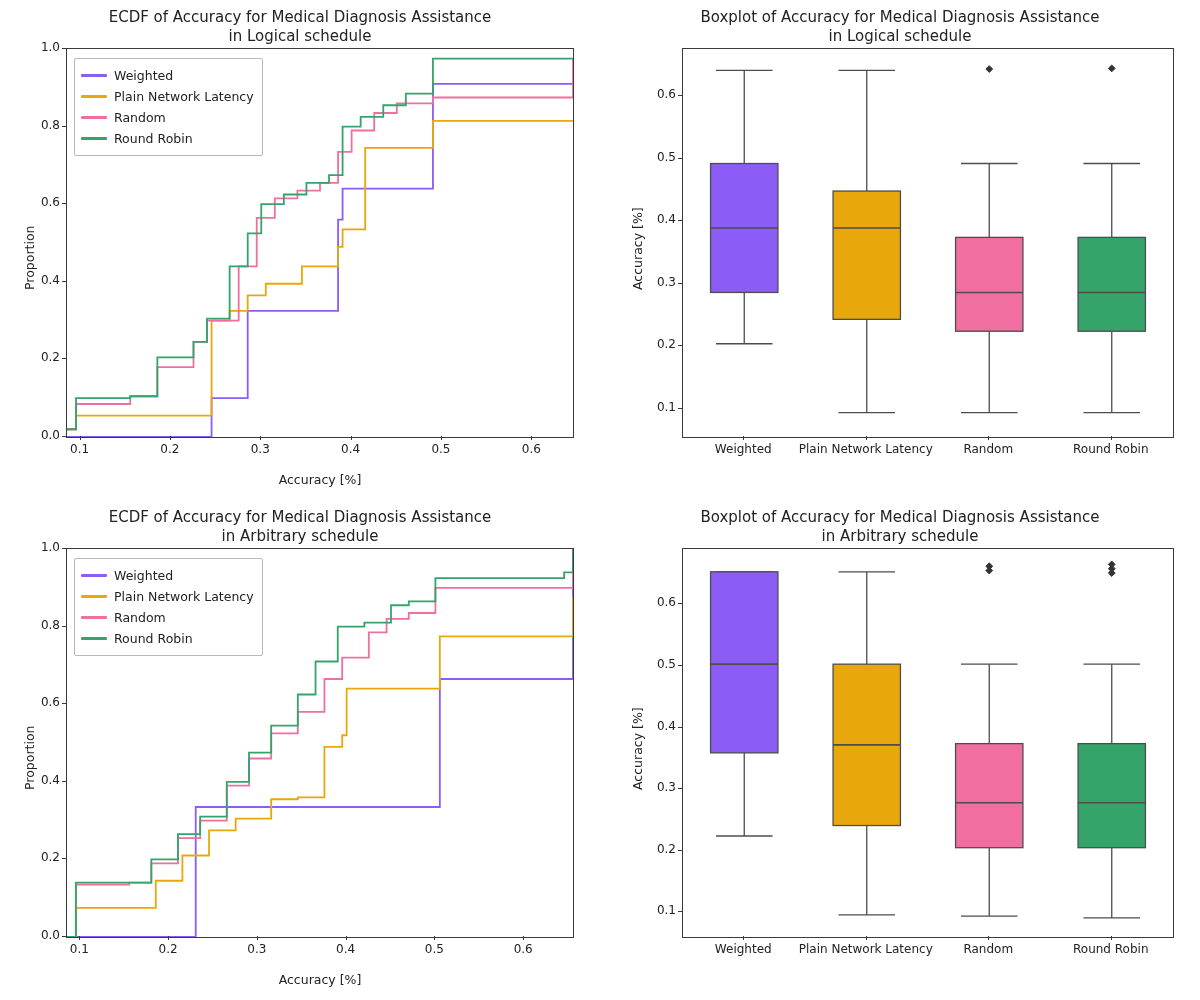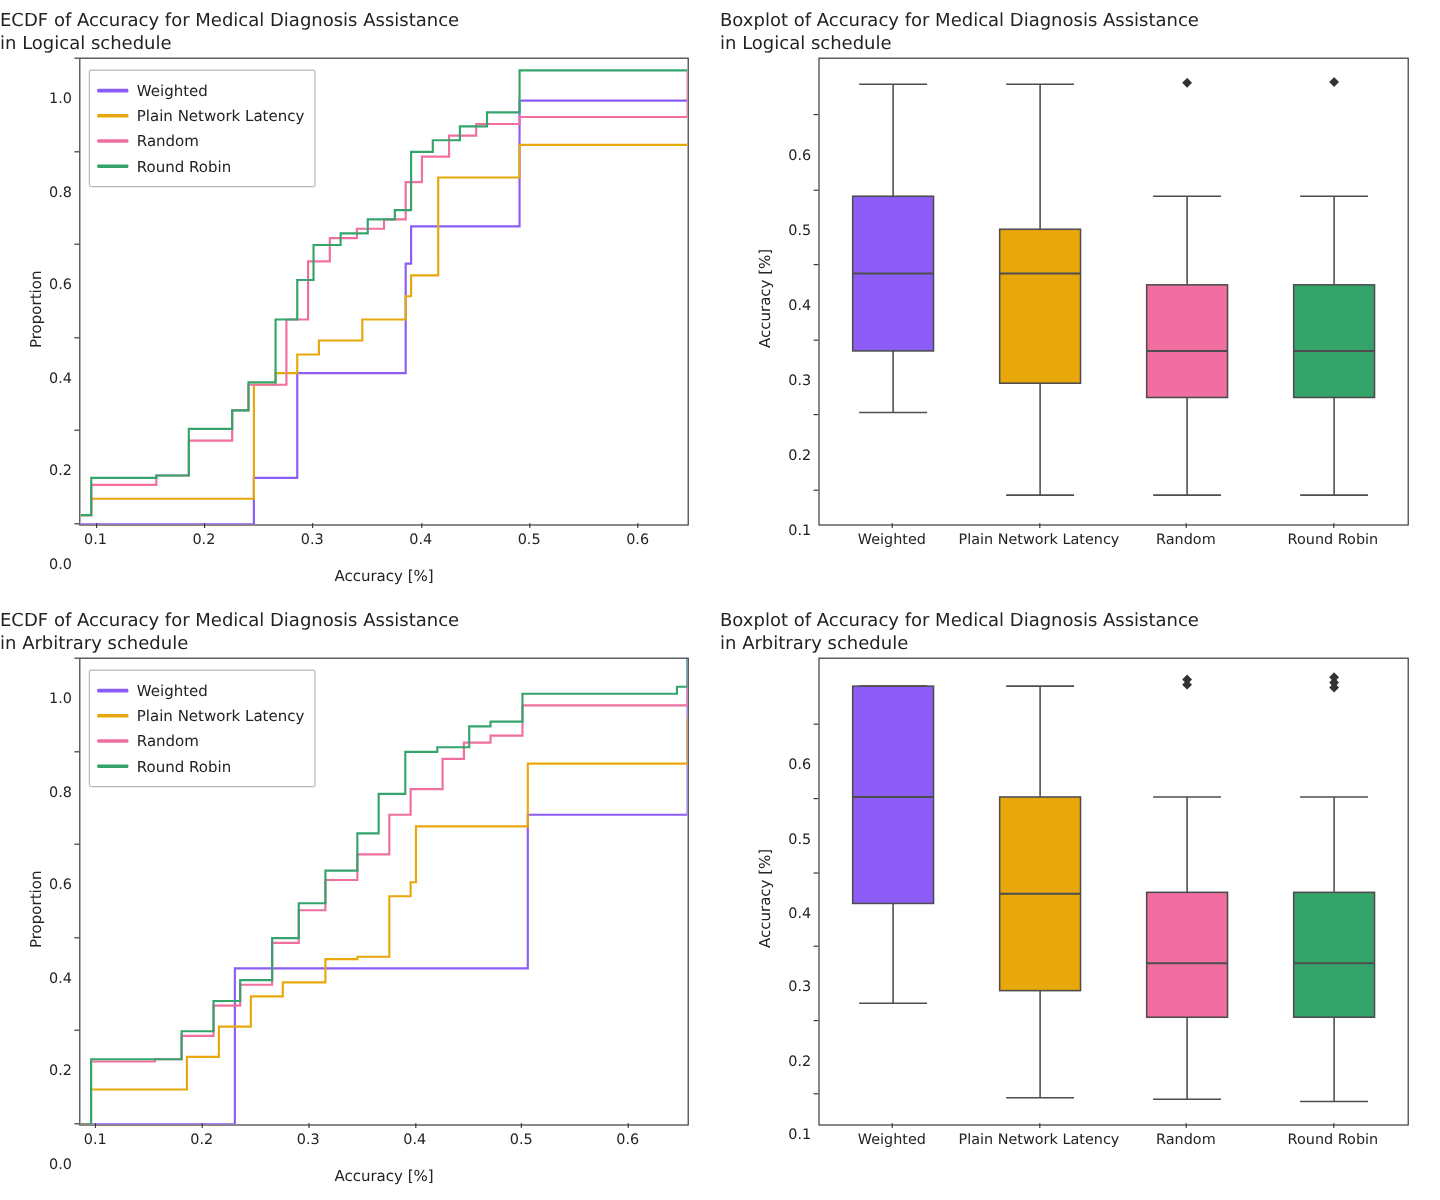--- a/index.html
+++ b/index.html
@@ -12,21 +12,21 @@
   }
   .grid{
     display:grid;
     grid-template-columns:600px 600px;
     grid-template-rows:500px 500px;
     width:1200px;height:1000px;
   }
   .panel{position:relative;}
   .ptitle{
     position:absolute;left:0;right:0;top:8px;
-    text-align:left;font-size:15px;line-height:19px;color:#222;
+    text-align:center;font-size:15px;line-height:19px;color:#222;
     white-space:pre-line;
   }
   .plotarea{
     position:absolute;
     border:1px solid #3a3a3a;
     background:#fff;
     box-sizing:border-box;
     overflow:hidden;
   }
   
@@ -42,21 +42,21 @@
     white-space:nowrap;
   }
   .xlabel{
     position:absolute;
     font-size:12.5px;color:#222;
     text-align:center;
   }
   .tick{
     position:absolute;font-size:12px;color:#222;white-space:nowrap;
   }
-  .ytick{text-align:right;margin-top:35px;}
+  .ytick{text-align:right;}
   .xtick{text-align:center;}
   .tickmark{position:absolute;background:#3a3a3a;}
 
   svg{display:block;}
 
   
   .legend{
     position:absolute;
     border:1px solid #b8b8b8;
     background:rgba(255,255,255,0.92);

